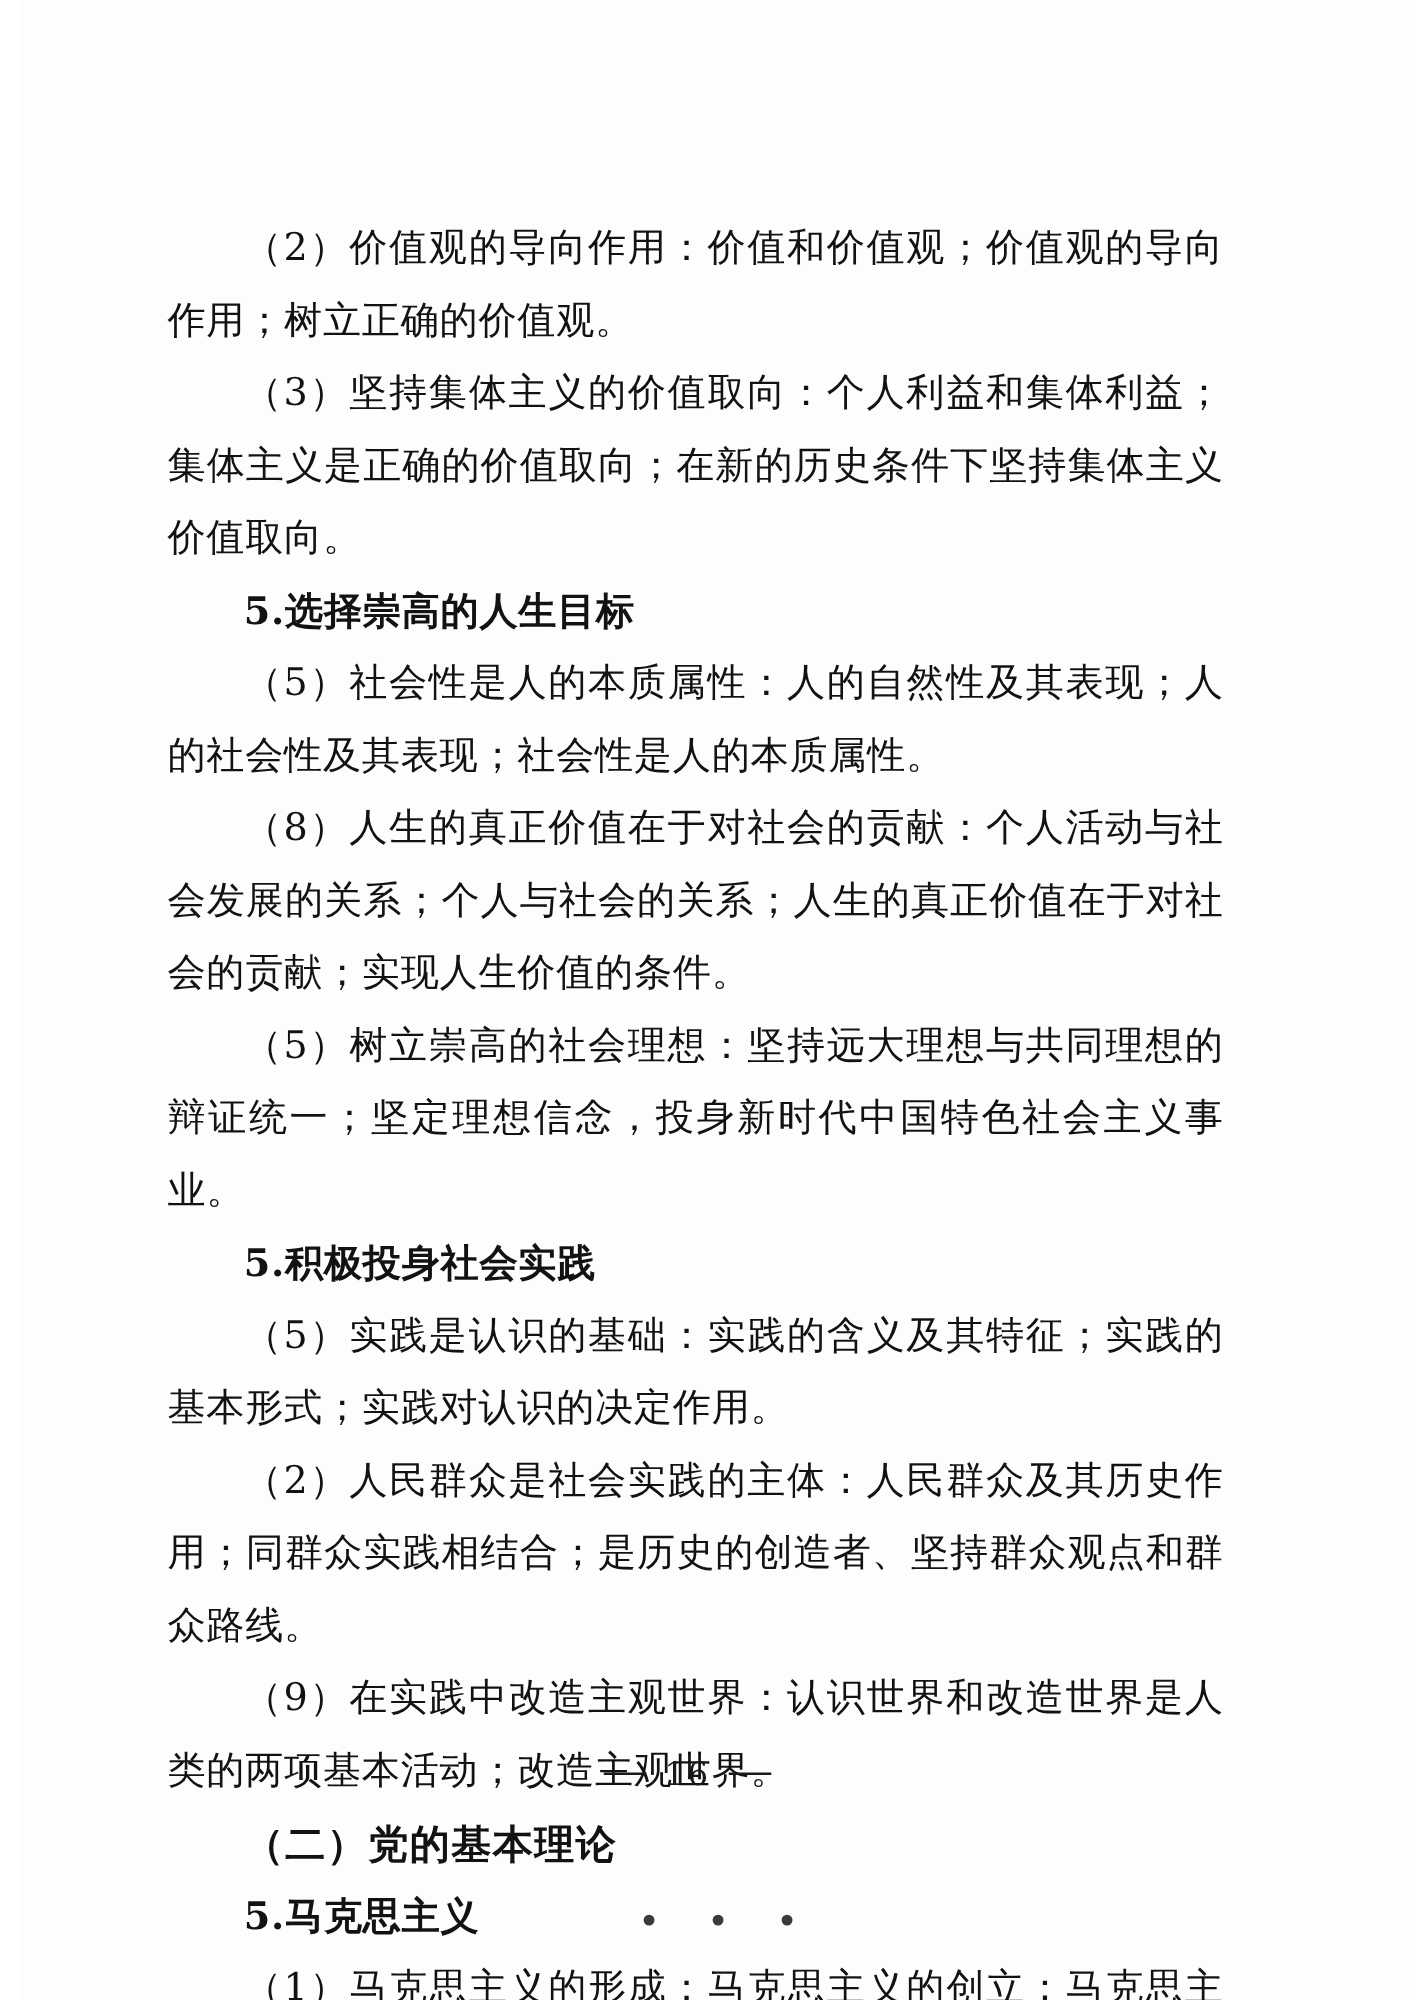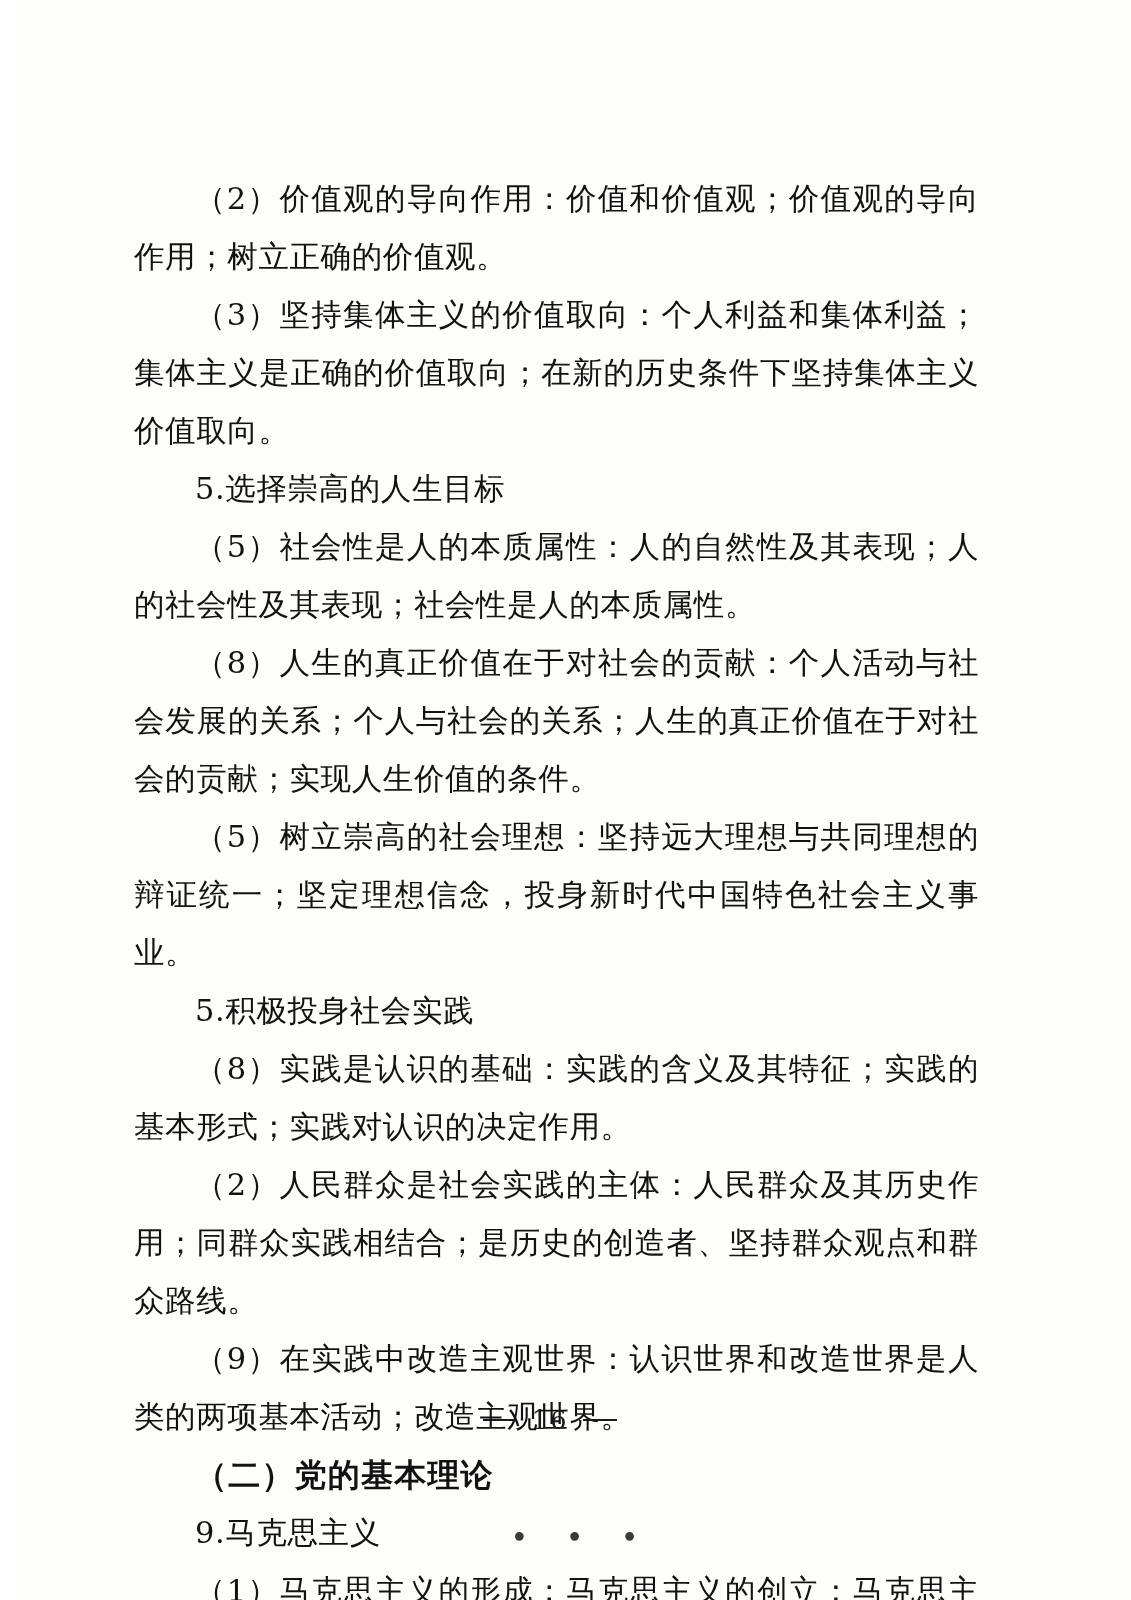--- a/index.html
+++ b/index.html
@@ -41,21 +41,21 @@
   }
   .para.indent {
     text-indent: 61px;
   }
   .heading {
     font-size: 30.5px;
     line-height: 58px;
     letter-spacing: 0.6px;
     text-indent: 61px;
     margin: 0;
-    font-weight: 400;
+    font-weight: 700;
   }
   .subheading {
     font-size: 32px;
     line-height: 58px;
     letter-spacing: 1.2px;
     text-indent: 61px;
     margin: 0;
     font-weight: 600;
   }
   .footer {
@@ -97,25 +97,25 @@
 <div class="page">
   <div class="content">
 
     <p class="para indent">（2）价值观的导向作用：价值和价值观；价值观的导向作用；树立正确的价值观。</p>
     <p class="para indent">（3）坚持集体主义的价值取向：个人利益和集体利益；集体主义是正确的价值取向；在新的历史条件下坚持集体主义价值取向。</p>
     <p class="heading">5.选择崇高的人生目标</p>
     <p class="para indent">（5）社会性是人的本质属性：人的自然性及其表现；人的社会性及其表现；社会性是人的本质属性。</p>
     <p class="para indent">（8）人生的真正价值在于对社会的贡献：个人活动与社会发展的关系；个人与社会的关系；人生的真正价值在于对社会的贡献；实现人生价值的条件。</p>
     <p class="para indent">（5）树立崇高的社会理想：坚持远大理想与共同理想的辩证统一；坚定理想信念，投身新时代中国特色社会主义事业。</p>
     <p class="heading">5.积极投身社会实践</p>
-    <p class="para indent">（8）实践是认识的基础：实践的含义及其特征；实践的基本形式；实践对认识的决定作用。</p>
+    <p class="para indent">（5）实践是认识的基础：实践的含义及其特征；实践的基本形式；实践对认识的决定作用。</p>
     <p class="para indent">（2）人民群众是社会实践的主体：人民群众及其历史作用；同群众实践相结合；是历史的创造者、坚持群众观点和群众路线。</p>
     <p class="para indent">（9）在实践中改造主观世界：认识世界和改造世界是人类的两项基本活动；改造主观世界。</p>
     <p class="subheading">（二）党的基本理论</p>
-    <p class="heading">9.马克思主义</p>
+    <p class="heading">5.马克思主义</p>
     <p class="para indent">（1）马克思主义的形成：马克思主义的创立；马克思主义的发展。</p>
 
   </div>
 
   <div class="footer">
     <span class="dash"></span><span>16</span><span class="dash"></span>
   </div>
 
   <div class="dots">
     <span>• • •</span>

